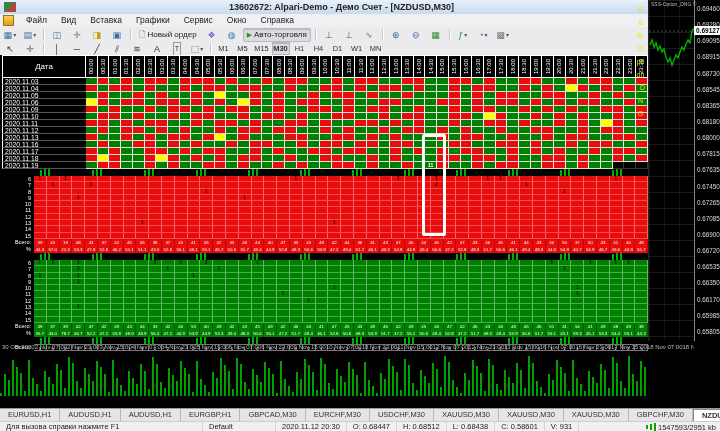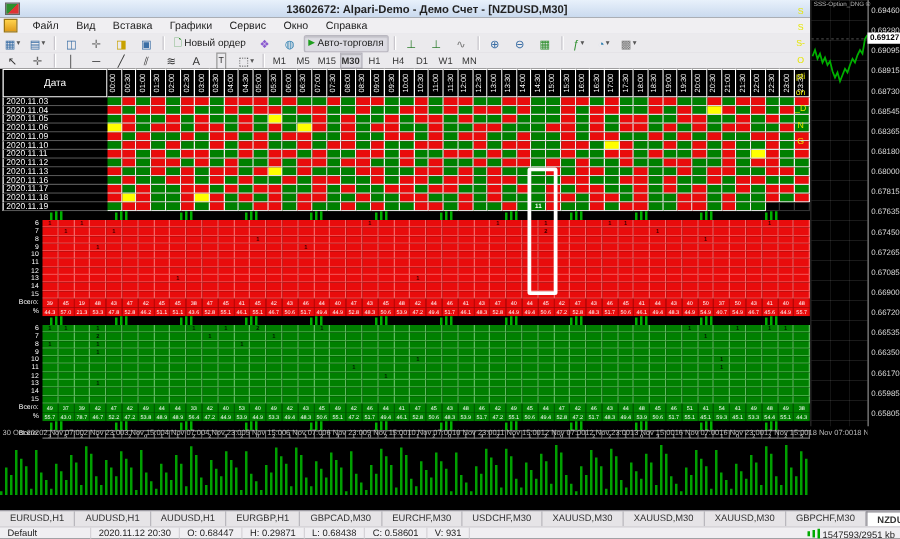--- a/index.html
+++ b/index.html
@@ -3174,24 +3174,25 @@
         <div class="tab">XAUUSD,M30</div>
         <div class="tab">XAUUSD,M30</div>
         <div class="tab">XAUUSD,M30</div>
         <div class="tab">GBPCHF,M30</div>
         <div class="tab active">NZDUSD,M30</div>
       </span>
 
   </div>
 
   <div id="statusbar">
+    <span class="scell" style="min-width:190px">Для вызова справки нажмите F1</span>
     <span class="scell" style="min-width:60px">Default</span>
     <span class="scell">2020.11.12 20:30</span>
     <span class="scell">O: 0.68447</span>
-    <span class="scell">H: 0.29871</span>
+    <span class="scell">H: 0.68512</span>
     <span class="scell">L: 0.68438</span>
     <span class="scell">C: 0.58601</span>
     <span class="scell">V: 931</span>
     <span id="status-traffic">
       <span class="tbar" style="height:4px"></span>
       <span class="tbar" style="height:6px"></span>
       <span class="tbar" style="height:8px"></span>
       <span>1547593/2951 kb</span>
     </span>
   </div>

